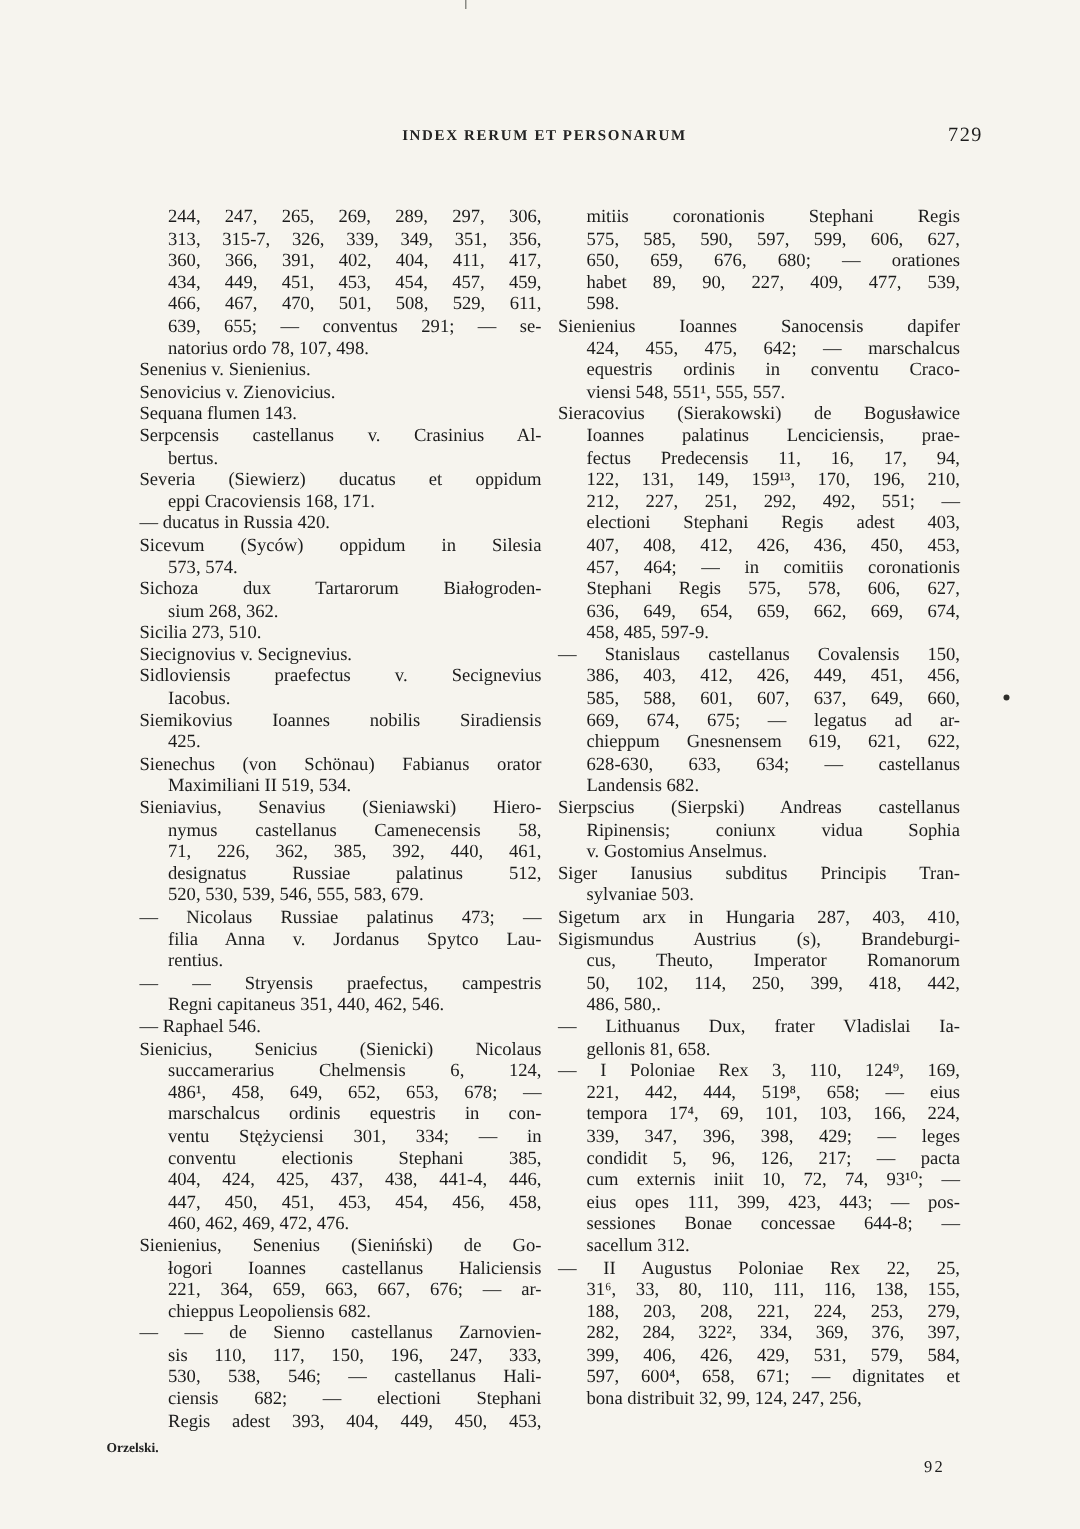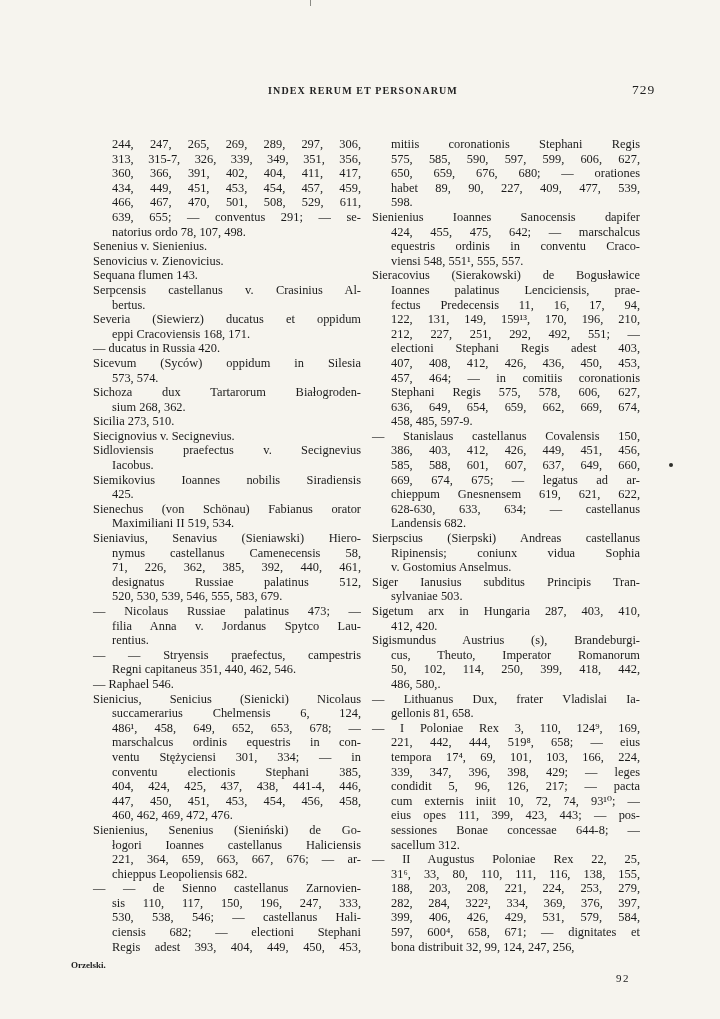--- a/index.html
+++ b/index.html
@@ -249,21 +249,20 @@
           <div class="ln first j">Sierpscius (Sierpski) Andreas castellanus</div>
           <div class="ln j">Ripinensis; coniunx vidua Sophia</div>
           <div class="ln">v. Gostomius Anselmus.</div>
         </div>
         <div class="entry">
           <div class="ln first j">Siger Ianusius subditus Principis Tran-</div>
           <div class="ln">sylvaniae 503.</div>
         </div>
         <div class="entry">
           <div class="ln first j">Sigetum arx in Hungaria 287, 403, 410,</div>
-          <div class="ln">412, 420.</div>
         </div>
         <div class="entry">
           <div class="ln first j">Sigismundus Austrius (s), Brandeburgi-</div>
           <div class="ln j">cus, Theuto, Imperator Romanorum</div>
           <div class="ln j">50, 102, 114, 250, 399, 418, 442,</div>
           <div class="ln">486, 580,.</div>
         </div>
         <div class="entry">
           <div class="ln first j">— Lithuanus Dux, frater Vladislai Ia-</div>
           <div class="ln">gellonis 81, 658.</div>

